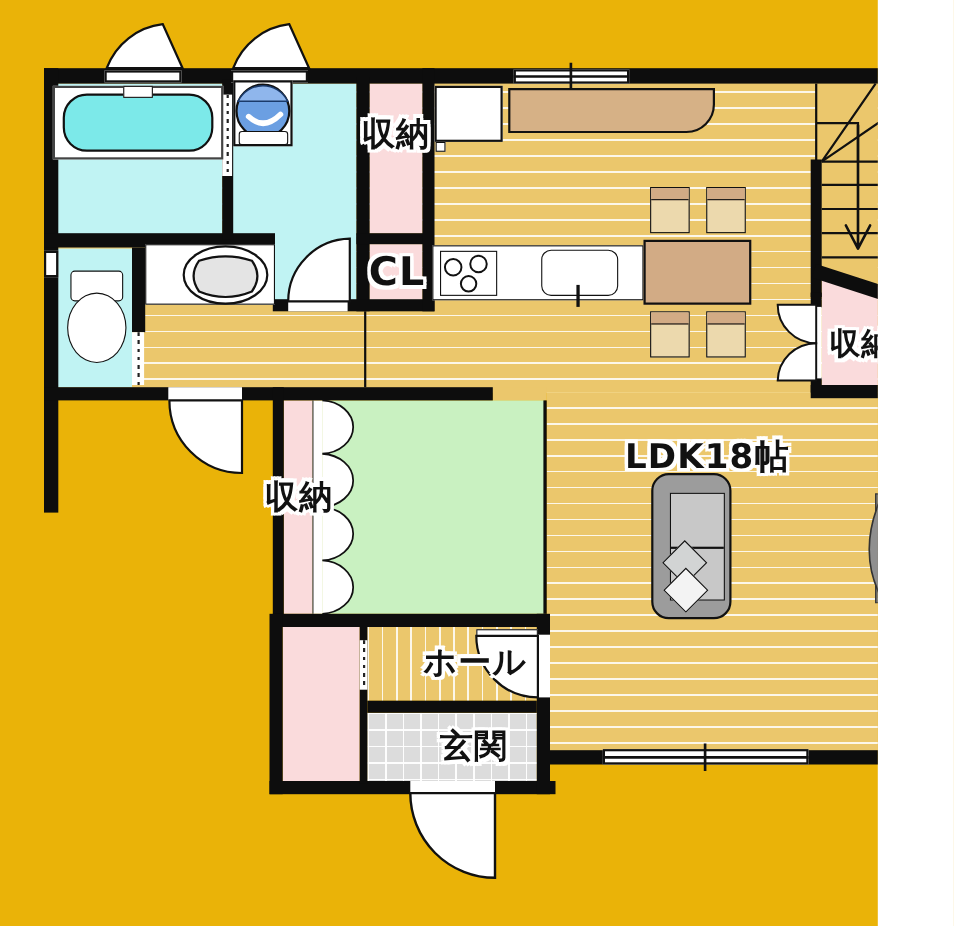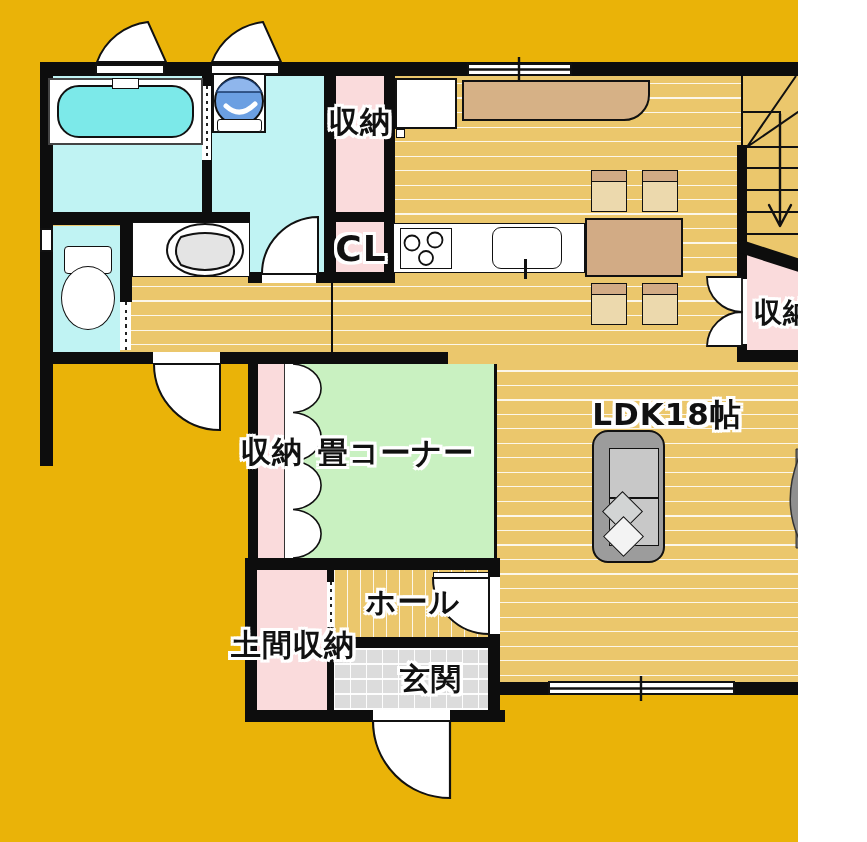--- a/index.html
+++ b/index.html
@@ -176,20 +176,18 @@
     <path d="M216.5,92 A25,25 0 0 1 261.5,92 Z" fill="#8fb6ec" stroke="#1a3a6a" stroke-width="1.4"></path>
     <path d="M226,106 Q240,119 255,104" fill="none" stroke="#fff" stroke-width="5" stroke-linecap="round"></path>
 
     <path d="M796,449 h6 v99 h-6 Z" fill="#6f6f6f" stroke="#333" stroke-width="1"></path>
     <path d="M799,457 C787,487 787,513 799,539 C810,513 810,487 799,457 Z" fill="#8f8f8f" stroke="#333" stroke-width="1.5"></path>
   </svg>
 
   <div class="label" style="left:360px;top:122px;">収納</div>
   <div class="label" style="left:361px;top:248px;font-size:36px;">CL</div>
   <div class="label" style="left:783px;top:313px;font-size:28px;">収納</div>
-  <div class="label" style="left:643px;top:415px;font-size:31px;margin-left:24px;">LDK18帖</div>
+  <div class="label" style="left:643px;top:415px;font-size:31px;">LDK18帖</div>
   <div class="label" style="left:272px;top:452px;">収納</div>
-  <div class="label" style="left:396px;top:453px;">畳コーナー</div>
-  <div class="label" style="left:413px;top:602px;">ホール</div>
-  <div class="label" style="left:293px;top:645px;">土間収納</div>
+  <div class="label" style="left:432px;top:602px;">ホール</div>
   <div class="label" style="left:431px;top:679px;">玄関</div>
 
 </div>
 
 </body></html>

